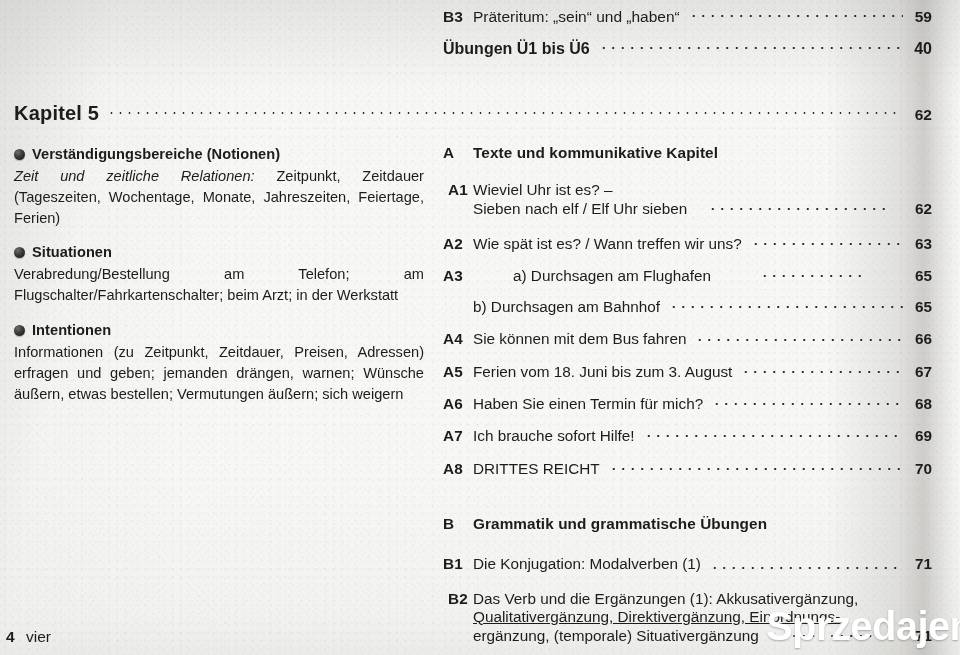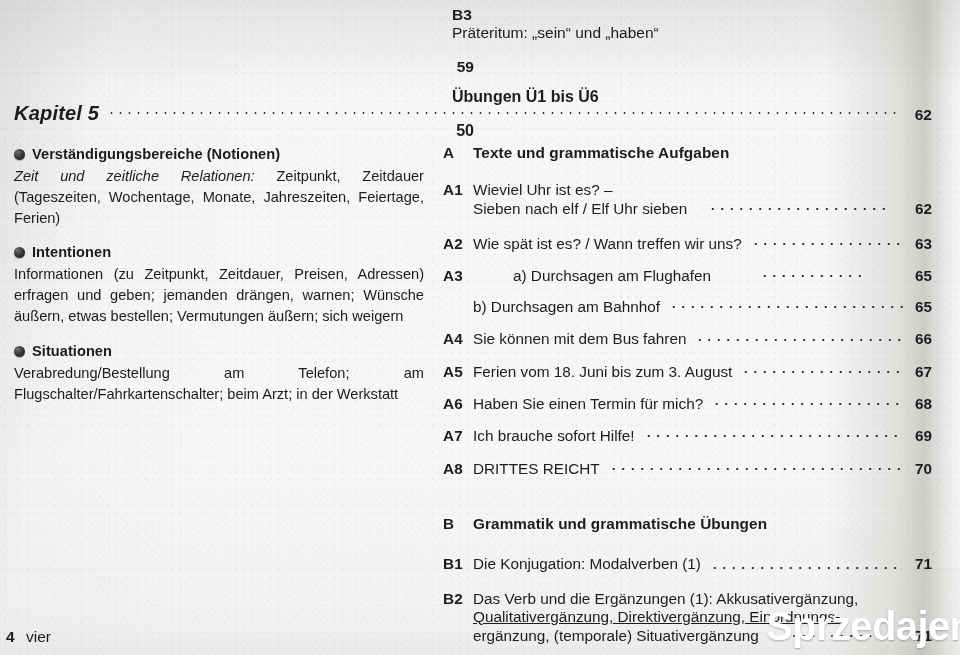--- a/index.html
+++ b/index.html
@@ -74,32 +74,32 @@
   }
 
   
   .topright {
     position: absolute;
     left: 443px;
     top: 6px;
     width: 489px;
     font-size: 15.5px;
   }
-  .topright .row { margin-bottom: 12px; flex-direction: column; }
+  .topright .row { margin-bottom: 12px; }
   .topright .code { width: 30px; }
 
   
   .kapitel {
     position: absolute;
     left: 14px;
     top: 100px;
     width: 918px;
     font-size: 20px;
   }
-  .kapitel .ktitle { font-weight: bold; letter-spacing: 0.2px; font-style: italic; }
+  .kapitel .ktitle { font-weight: bold; letter-spacing: 0.2px; }
   .kapitel .leader { margin-left: 8px; margin-right: 10px; }
   .kapitel .leader::after {
     background-size: 9px 2px;
     bottom: 0.3em;
   }
   .kapitel .pg { font-size: 15.5px; font-weight: bold; }
 
   
   .leftcol {
     position: absolute;
@@ -149,21 +149,21 @@
   .entry .code { width: 30px; }
   .entry .indent { width: 30px; flex: 0 0 auto; }
   .wrapline {
     display: flex;
     align-items: baseline;
     padding-left: 30px;
     gap: 12px;
   }
   .plain { white-space: nowrap; }
   .multi .mline { padding-left: 30px; white-space: nowrap; text-decoration: underline; }
-  .multi .first { padding-left: 0; display: flex; }
+  .multi .first { padding-left: 0; display: flex; text-align: center; }
   .multi .first .code { width: 30px; }
 
   
   .final {
     font-weight: bold;
     font-size: 16px;
     margin-top: 14px;
   }
   .final .title { letter-spacing: 0.1px; }
 
@@ -222,21 +222,21 @@
       <div class="row">
         <span class="code">B3</span>
         <span class="title">Präteritum: „sein“ und „haben“</span>
         <span class="leader"></span>
         <span class="pg">59</span>
       </div>
 
       <div class="row" style="font-weight:bold;font-size:16px;">
         <span class="title">Übungen Ü1 bis Ü6</span>
         <span class="leader"></span>
-        <span class="pg">50</span>
+        <span class="pg">40</span>
       </div>
 
     </div>
 
     <div class="kapitel row">
       <span class="ktitle">Kapitel 5</span>
       <span class="leader"></span>
       <span class="pg">62</span>
     </div>
 
@@ -246,40 +246,40 @@
         <div class="bhead">
           <span class="bullet"></span>
           <span>Verständigungsbereiche (Notionen)</span>
         </div>
         <div class="btext"><span class="it">Zeit und zeitliche Relationen:</span><span> Zeitpunkt, Zeitdauer (Tageszeiten, Wochentage, Monate, Jahreszeiten, Feiertage, Ferien)</span></div>
       </div>
 
       <div class="block">
         <div class="bhead">
           <span class="bullet"></span>
-          <span>Intentionen</span>
-        </div>
-        <div class="btext">Informationen (zu Zeitpunkt, Zeitdauer, Preisen, Adressen) erfragen und geben; jemanden drängen, warnen; Wünsche äußern, etwas bestellen; Vermutungen äußern; sich weigern</div>
+          <span>Situationen</span>
+        </div>
+        <div class="btext">Verabredung/Bestellung am Telefon; am Flugschalter/Fahrkartenschalter; beim Arzt; in der Werkstatt</div>
       </div>
 
       <div class="block">
         <div class="bhead">
           <span class="bullet"></span>
-          <span>Situationen</span>
-        </div>
-        <div class="btext">Verabredung/Bestellung am Telefon; am Flugschalter/Fahrkartenschalter; beim Arzt; in der Werkstatt</div>
+          <span>Intentionen</span>
+        </div>
+        <div class="btext">Informationen (zu Zeitpunkt, Zeitdauer, Preisen, Adressen) erfragen und geben; jemanden drängen, warnen; Wünsche äußern, etwas bestellen; Vermutungen äußern; sich weigern</div>
       </div>
 
     </div>
 
     <div class="rightcol">
 
       <div class="sec-head">
         <span class="code">A</span>
-        <span>Texte und grammatische Aufgaben</span>
+        <span>Texte und kommunikative Kapitel</span>
       </div>
 
       <div class="entry multi" style="margin-bottom:15px;">
         <div class="first">
           <span class="code">A1</span>
           <span class="plain">Wieviel Uhr ist es? –</span>
         </div>
         <div class="wrapline">
           <span class="title">Sieben nach elf / Elf Uhr sieben</span>
           <span class="leader"></span>

